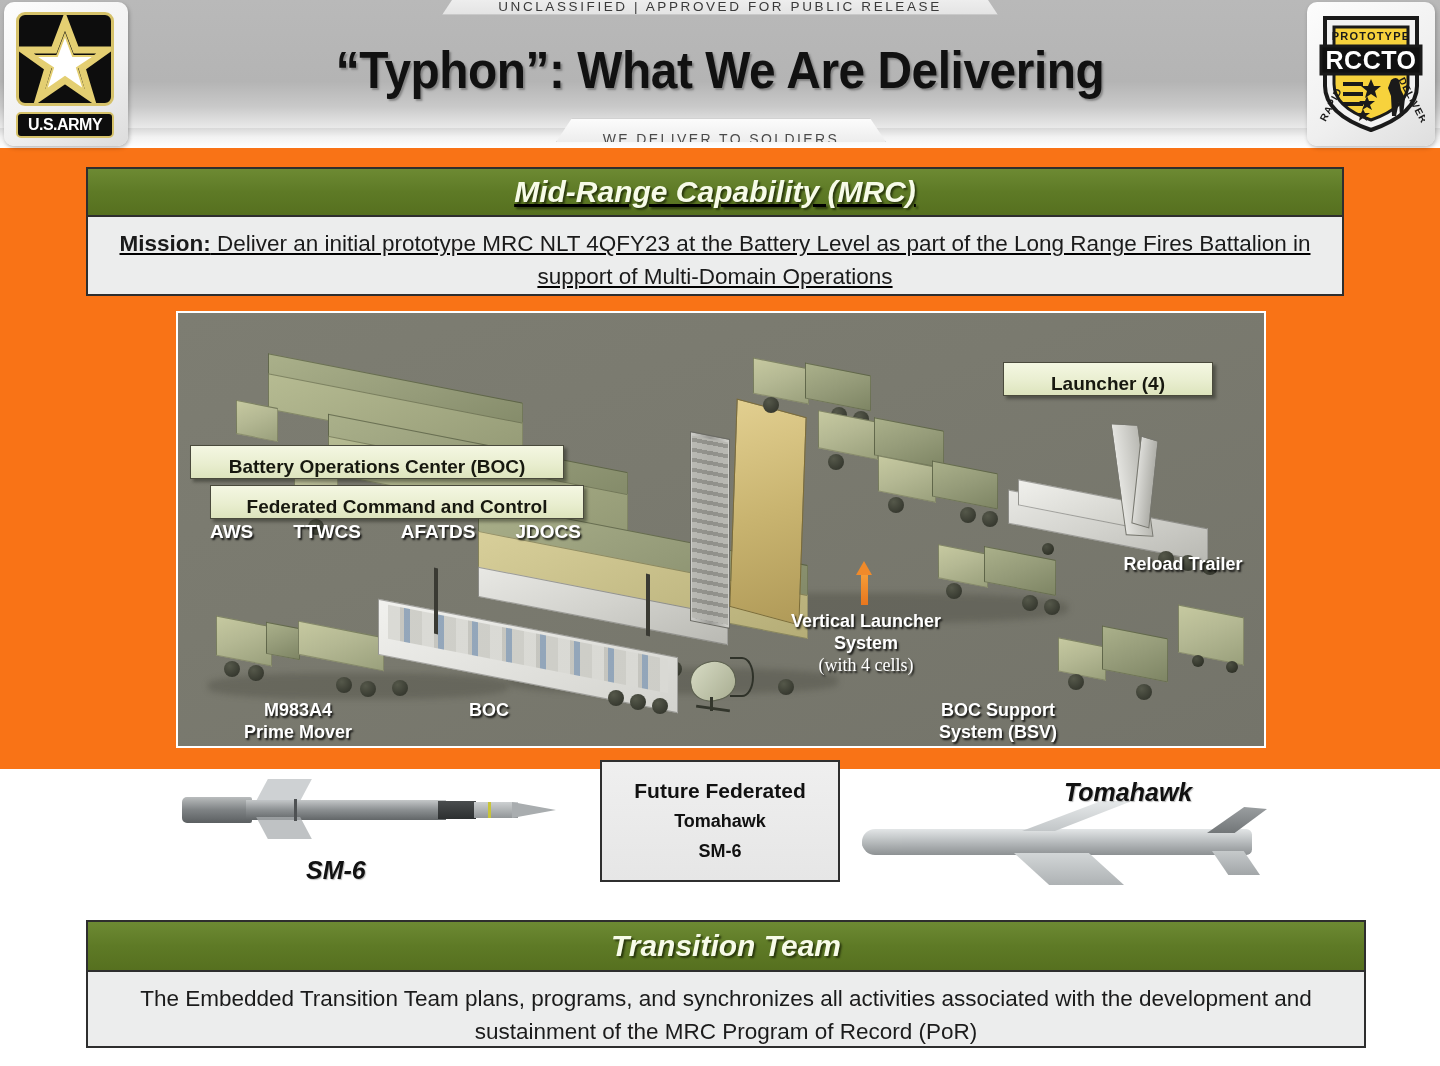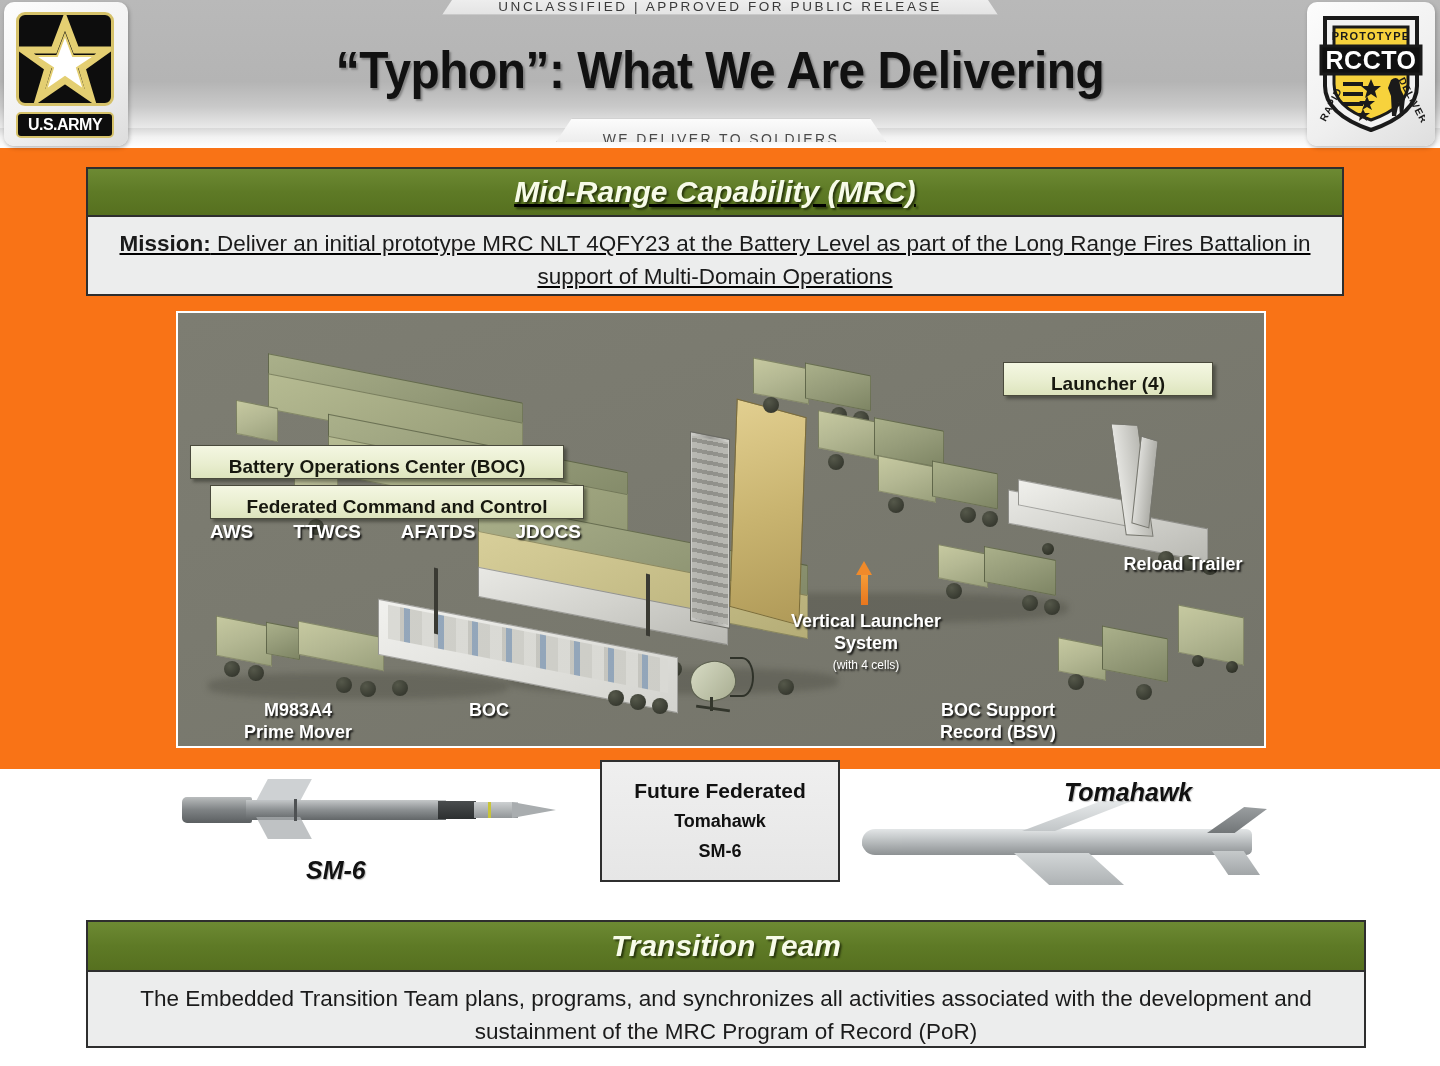--- a/index.html
+++ b/index.html
@@ -128,21 +128,21 @@
     position:absolute;
     background: linear-gradient(180deg,#f4f7e2 0%,#e9eed0 55%,#dde4bd 100%);
     border: 1px solid #4a4a3c;
     box-shadow: 3px 3px 3px rgba(20,22,14,0.4);
     display:flex; align-items:flex-end; justify-content:center;
   }
   .label-box span { font-size: 19px; font-weight: bold; color:#17180f; }
 
   .wt { position:absolute; color:#ffffff; font-weight:bold; font-size:18px;
         text-shadow: 1.5px 1.5px 2px rgba(0,0,0,0.85); text-align:center; line-height:22px; }
-  .wt-sub { font-weight: normal; font-size: 12px; }
+  .wt-sub { font-weight: normal; font-size: 18px; font-family: Liberation Serif, serif; }
   .sysrow { position:absolute; display:flex; gap:40px; }
   .sysrow span { color:#fff; font-weight:bold; font-size:19px; text-shadow:1.5px 1.5px 2px rgba(0,0,0,0.85); }
 
   
   .future-box {
     position:absolute; left:600px; top:760px; width:240px; height:122px;
     background: linear-gradient(180deg,#efefef 0%,#e6e6e6 100%);
     border: 2px solid #2f2f2f;
     display:flex; flex-direction:column; align-items:center; justify-content:center; gap:6px;
   }
@@ -395,21 +395,21 @@
     </div>
 
     <div class="wt" style="left:600px; top:297px; width:176px;">
       <div>Vertical Launcher</div>
       <div>System</div>
       <div class="wt-sub">(with 4 cells)</div>
     </div>
 
     <div class="wt" style="left:730px; top:386px; width:180px;">
       <div>BOC Support</div>
-      <div>Record (BSV)</div>
+      <div>System (BSV)</div>
     </div>
 
     <div class="wt" style="left:930px; top:240px; width:150px;">
       <div>Reload Trailer</div>
     </div>
   </div>
 
   <div style="position:absolute;left:182px;top:783px;width:400px;height:52px;">
     <div style="position:absolute;left:0;top:14px;width:70px;height:26px;
                 background:linear-gradient(180deg,#b9bcbd,#7e8284,#5b5f61);border-radius:5px 2px 2px 5px;"></div>

